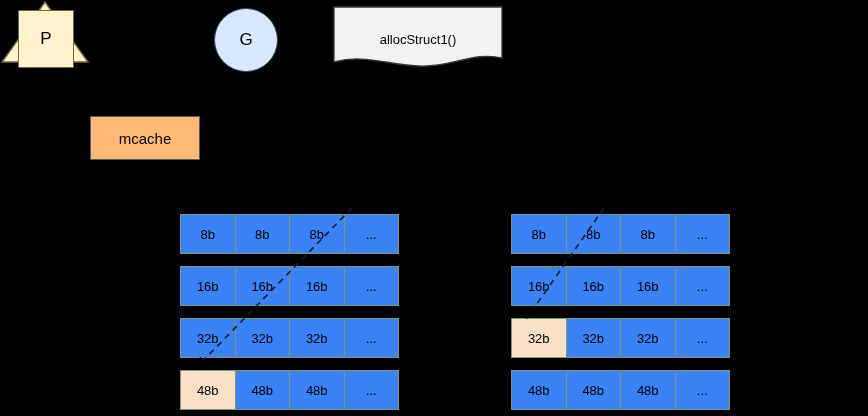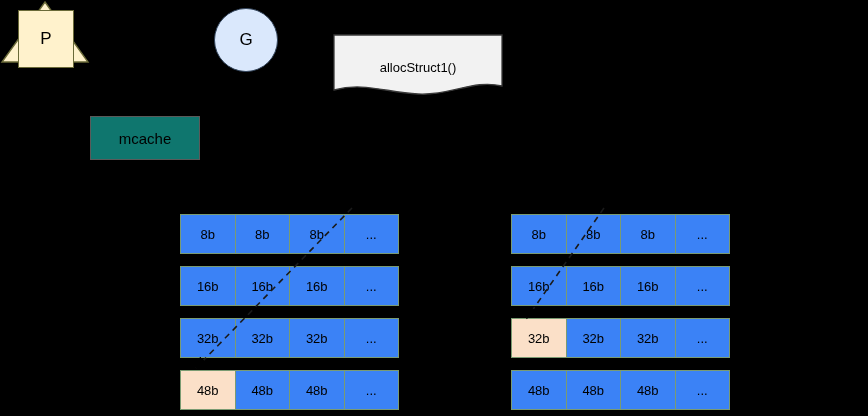--- a/index.html
+++ b/index.html
@@ -14,24 +14,24 @@
   .p-box{left:18px;top:10px;width:56px;height:58px;
          background:#fff2cc;border:1.4px solid #6a6a38;font-size:17px;}
   .m-tri{left:100px;top:8px;width:90px;height:64px;}
   .m-tri svg{display:block;}
   .m-label{position:absolute;left:100px;top:8px;width:90px;height:64px;
            display:flex;align-items:flex-end;justify-content:center;
            font-size:17px;color:#000;padding-bottom:6px;box-sizing:border-box;}
   .g-circle{left:214px;top:8px;width:64px;height:64px;border-radius:50%;
             background:#dae8fc;border:1.4px solid #33455c;font-size:17px;}
   .mcache{left:90px;top:116px;width:110px;height:44px;
-          background:#0f766e;border:1.4px solid #5a5a5a;font-size:15px;}
+          background:#fdba74;border:1.4px solid #5a5a5a;font-size:15px;}
 
   
-  .note{position:absolute;margin-top:28px;}
+  .note{position:absolute;}
   .note svg{display:block;}
   .note .note-text{position:absolute;left:0;top:0;width:100%;height:100%;
         display:flex;align-items:flex-start;justify-content:center;
         font-size:13px;color:#000;padding-top:26px;box-sizing:border-box;}
   .note1{left:333px;top:6px;width:170px;height:66px;}
   .note2{left:600px;top:6px;width:170px;height:66px;}
 
   
   .sctable{position:absolute;}
   .screl{position:relative;}

